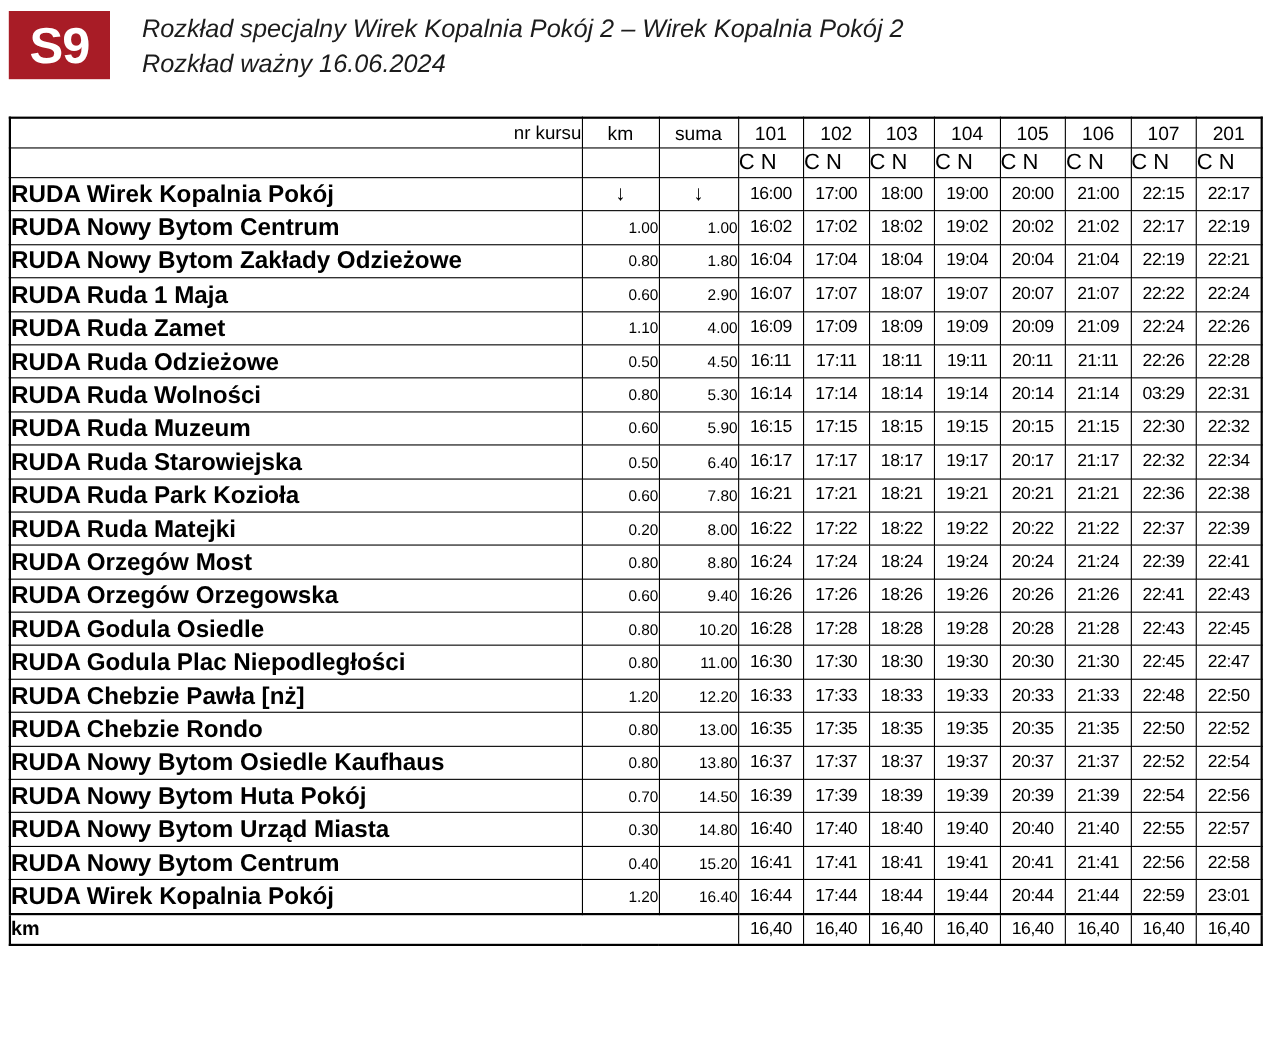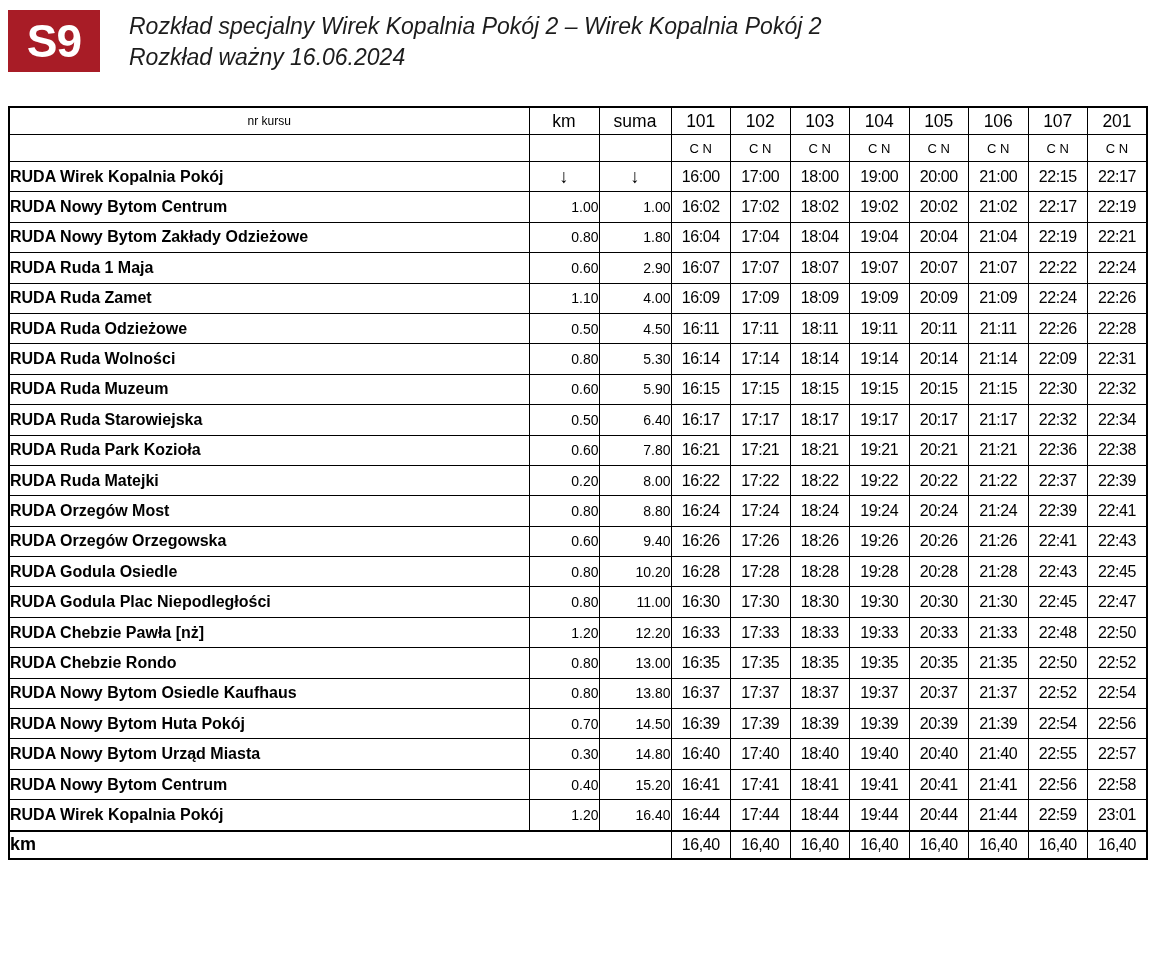--- a/index.html
+++ b/index.html
@@ -53,38 +53,38 @@
     border: 1px solid #000;
     padding: 0;
     white-space: nowrap;
     overflow: hidden;
   }
   .timetable thead th { height: 26px; font-weight: normal; }
   .timetable tbody td { height: 29.4px; }
   .timetable tfoot td { height: 26px; }
 
   .corner {
-    text-align: center;
+    text-align: right;
     font-weight: bold;
-    font-size: 12px;
+    font-size: 17px;
     padding-left: 4px;
   }
   .colhead {
     text-align: center;
     font-size: 17.5px;
   }
   .cn {
-    text-align: center;
+    text-align: left;
     font-weight: bold;
-    font-size: 13px;
+    font-size: 20px;
   }
   .stop-name {
     text-align: left;
     font-weight: bold;
-    font-size: 16px;
+    font-size: 22px;
     padding-left: 4px;
   }
   .num {
     text-align: right;
     font-size: 14px;
     padding-right: 7px;
   }
   .arrow {
     text-align: center;
     font-weight: bold;
@@ -236,21 +236,21 @@
         <tr>
           <td class="stop-name sep-right">RUDA Ruda Wolności</td>
           <td class="num">0.80</td>
           <td class="num sep-right">5.30</td>
           <td class="time">16:14</td>
           <td class="time">17:14</td>
           <td class="time">18:14</td>
           <td class="time">19:14</td>
           <td class="time">20:14</td>
           <td class="time">21:14</td>
-          <td class="time">22:09</td>
+          <td class="time">03:29</td>
           <td class="time">22:31</td>
         </tr>
         <tr>
           <td class="stop-name sep-right">RUDA Ruda Muzeum</td>
           <td class="num">0.60</td>
           <td class="num sep-right">5.90</td>
           <td class="time">16:15</td>
           <td class="time">17:15</td>
           <td class="time">18:15</td>
           <td class="time">19:15</td>

